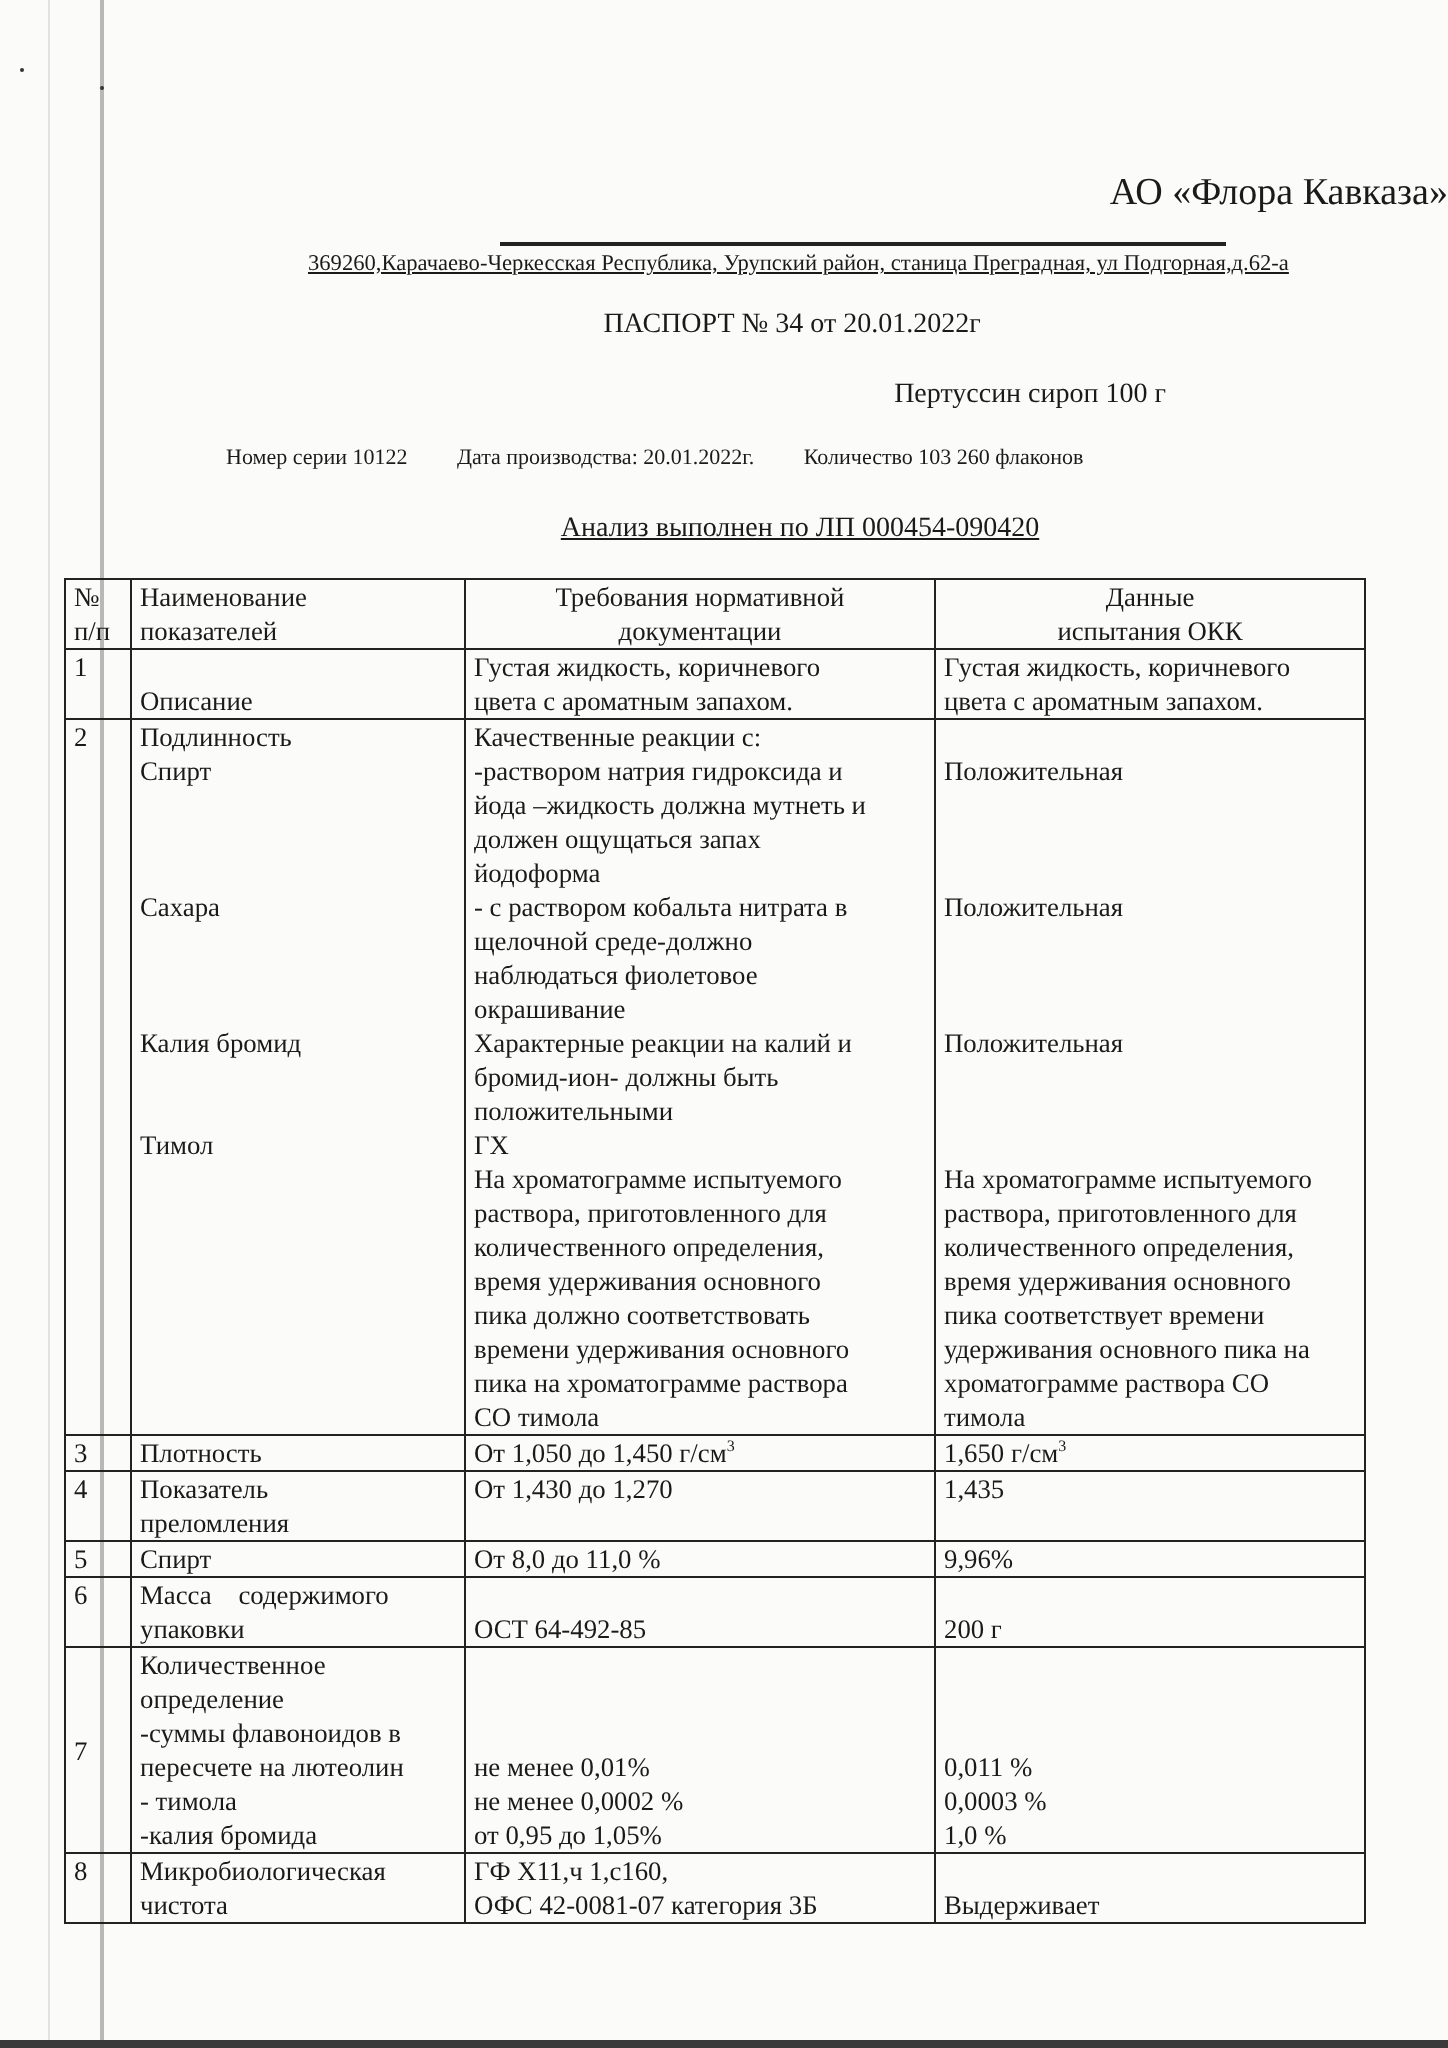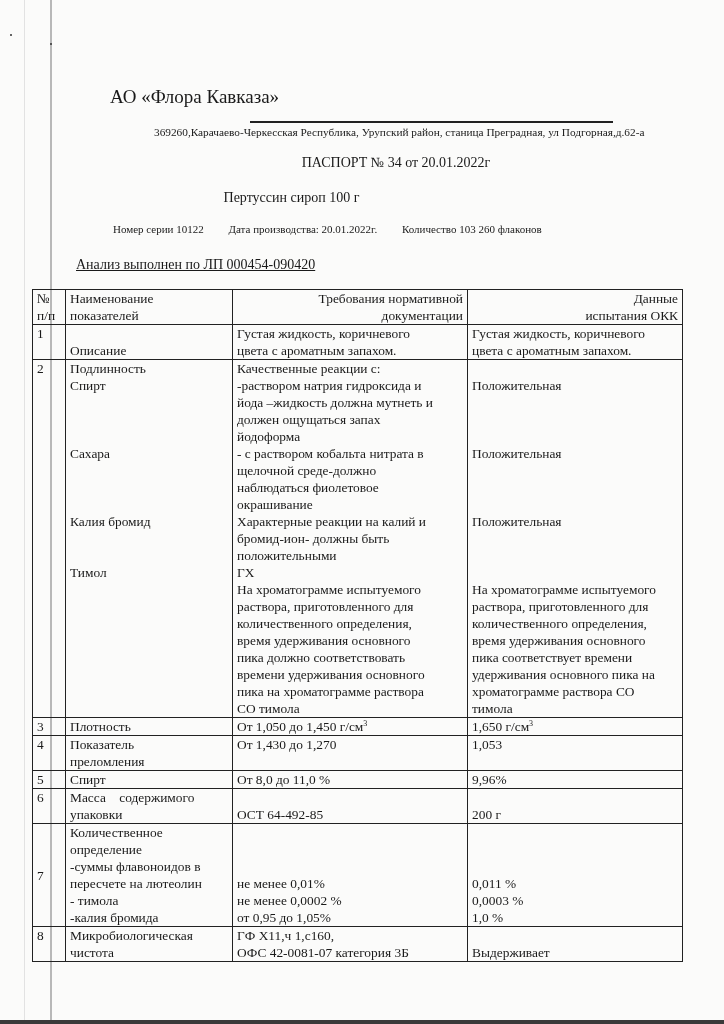--- a/index.html
+++ b/index.html
@@ -7,39 +7,39 @@
     width: 724px; height: 1024px; position: relative; overflow: hidden;
     background: #fbfbfa;
     font-family: "Liberation Serif", "DejaVu Serif", serif;
     color: #1a1a1a;
   }
   .scan-line-a { position: absolute; left: 50px; top: 0; width: 1.5px; height: 1024px; background: #b8b8b8; }
   .scan-line-b { position: absolute; left: 24px; top: 0; width: 1px; height: 1024px; background: #e2e2e2; }
   .scan-bottom { position: absolute; left: 0; top: 1020px; width: 724px; height: 4px; background: #3a3a3a; }
   .scan-dot { position: absolute; width: 2px; height: 2px; background: #333; border-radius: 1px; }
 
-  .company { position: absolute; left: 0; width: 724px; top: 86px; text-align: left; font-size: 19px; padding-left: 110px; box-sizing: border-box; }
+  .company { position: absolute; left: 0; width: 724px; top: 86px; text-align: right; font-size: 19px; padding-left: 110px; box-sizing: border-box; }
   .hr-line { position: absolute; left: 250px; top: 121px; width: 363px; height: 1.5px; background: #222; }
-  .address { position: absolute; left: 154px; top: 126px; font-size: 11.3px; white-space: nowrap; }
+  .address { position: absolute; left: 154px; top: 126px; font-size: 11.3px; white-space: nowrap; text-decoration: underline; }
   .passport { position: absolute; left: 0; width: 724px; top: 155px; text-align: center; font-size: 14px; padding-left: 68px; box-sizing: border-box; }
-  .product { position: absolute; left: 0; width: 583px; top: 190px; text-align: center; font-size: 14px; box-sizing: border-box; }
+  .product { position: absolute; left: 0; width: 583px; top: 190px; text-align: right; font-size: 14px; box-sizing: border-box; }
   .series-line { position: absolute; left: 113px; top: 223px; font-size: 11px; white-space: nowrap; }
   .series-line span { margin-right: 22px; }
-  .analysis { position: absolute; left: 0; width: 724px; top: 257px; font-size: 14px; padding-left: 76px; box-sizing: border-box; text-decoration: underline; }
+  .analysis { position: absolute; left: 0; width: 724px; top: 257px; text-align: center; font-size: 14px; padding-left: 76px; box-sizing: border-box; text-decoration: underline; }
 
   table.spec {
     position: absolute; left: 32px; top: 289px; width: 650px;
     border-collapse: collapse; table-layout: fixed; font-size: 13.4px; line-height: 17px;
   }
   table.spec td { border: 1.3px solid #222; padding: 0 4px; vertical-align: top; }
   table.spec col.c1 { width: 33px; }
   table.spec col.c2 { width: 167px; }
   table.spec col.c3 { width: 235px; }
   table.spec col.c4 { width: 215px; }
-  .center { text-align: right; }
+  .center { text-align: center; }
   .ml { white-space: pre-line; }
   .num7 { vertical-align: middle !important; }
   .justify-mass { word-spacing: 10px; }
   sup { font-size: 8px; line-height: 0; }
 </style>
 </head>
 <body>
 
 <div class="scan-line-b"></div>
 <div class="scan-line-a"></div>
@@ -148,21 +148,21 @@
     <td class="ml">3</td>
     <td class="ml">Плотность</td>
     <td><span>От 1,050 до 1,450 г/см</span><sup>3</sup></td>
     <td><span>1,650  г/см</span><sup>3</sup></td>
   </tr>
   <tr>
     <td class="ml">4</td>
     <td class="ml">Показатель
 преломления</td>
     <td class="ml">От 1,430 до 1,270</td>
-    <td class="ml">1,053</td>
+    <td class="ml">1,435</td>
   </tr>
   <tr>
     <td class="ml">5</td>
     <td class="ml">Спирт</td>
     <td class="ml">От 8,0 до 11,0 %</td>
     <td class="ml">9,96%</td>
   </tr>
   <tr>
     <td class="ml">6</td>
     <td class="ml justify-mass">Масса содержимого

